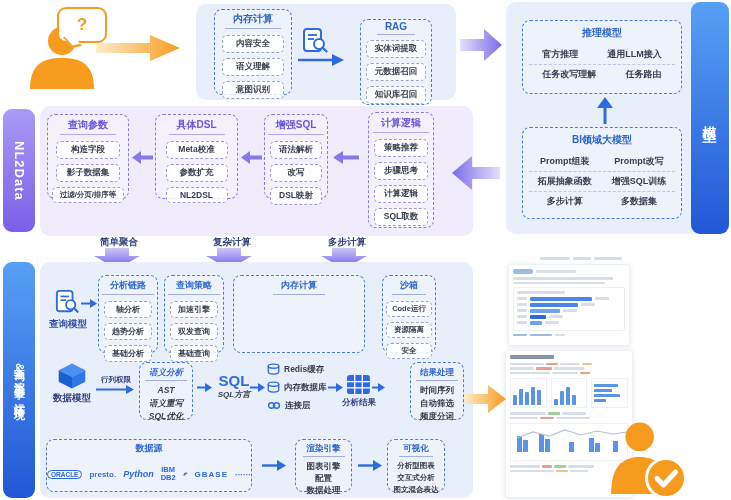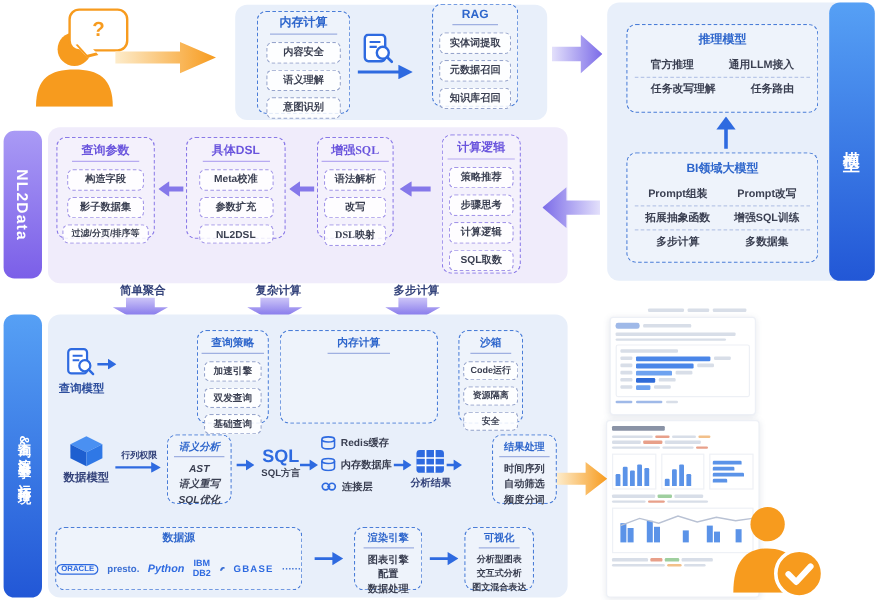--- a/index.html
+++ b/index.html
@@ -104,21 +104,21 @@
     <line x1="6" y1="7" x2="15" y2="7" stroke="#2e6ae0" stroke-width="1.8"></line>
     <line x1="6" y1="11" x2="12" y2="11" stroke="#2e6ae0" stroke-width="1.8"></line>
     <circle cx="17" cy="16" r="5" fill="#fff" stroke="#2e6ae0" stroke-width="2"></circle>
     <line x1="20.5" y1="19.5" x2="24.5" y2="23.5" stroke="#2e6ae0" stroke-width="2.2" stroke-linecap="round"></line>
   </svg>
   <svg class="abs" style="left:298px;top:54px" width="46" height="12" viewBox="0 0 46 12">
     <line x1="0" y1="6" x2="36" y2="6" stroke="#2e6ae0" stroke-width="2.6"></line>
       <path d="M34 0 L46 6 L34 12 Z" fill="#2e6ae0"></path>
   </svg>
 
-  <div class="abs dbox" style="left:360px;top:3px;width:72px;height:86px;">
+  <div class="abs dbox" style="left:360px;top:19px;width:72px;height:86px;justify-content:center;">
     <div class="dtitle">RAG</div>
     <div class="chip" style="width:60px">实体词提取</div>
     <div class="chip" style="width:60px">元数据召回</div>
     <div class="chip" style="width:60px">知识库召回</div>
   </div>
 
   <svg class="abs" style="left:460px;top:28px" width="42" height="34" viewBox="0 0 42 34">
     <path d="M0 11 H24 V1 L42 17 L24 33 V23 H0 Z" fill="url(#bgr)"></path>
   </svg>
 
@@ -179,21 +179,21 @@
   </svg>
   <div class="abs dbox p" style="left:155px;top:114px;width:83px;height:85px;">
     <div class="dtitle p">具体DSL</div>
     <div class="chip p" style="width:62px">Meta校准</div>
     <div class="chip p" style="width:62px">参数扩充</div>
     <div class="chip p" style="width:62px">NL2DSL</div>
   </div>
   <svg class="abs" style="left:241px;top:151px" width="21" height="13" viewBox="0 0 21 13">
     <path d="M21 4.5 H9 V0 L0 6.5 L9 13 V8.5 H21 Z" fill="#8578ea"></path>
   </svg>
-  <div class="abs dbox p" style="left:264px;top:114px;width:64px;height:85px;font-family:Liberation Serif, serif;">
+  <div class="abs dbox p" style="left:264px;top:114px;width:64px;height:85px;">
     <div class="dtitle p">增强SQL</div>
     <div class="chip p" style="width:52px">语法解析</div>
     <div class="chip p" style="width:52px">改写</div>
     <div class="chip p" style="width:52px">DSL映射</div>
   </div>
   <svg class="abs" style="left:333px;top:151px" width="26" height="13" viewBox="0 0 26 13">
     <path d="M26 4.5 H10 V0 L0 6.5 L10 13 V8.5 H26 Z" fill="#8578ea"></path>
   </svg>
   <div class="abs dbox p" style="left:368px;top:112px;width:66px;height:116px;">
     <div class="dtitle p">计算逻辑</div>
@@ -232,20 +232,26 @@
     <line x1="6" y1="11" x2="12" y2="11" stroke="#2e6ae0" stroke-width="1.8"></line>
     <circle cx="17" cy="16" r="5" fill="#fff" stroke="#2e6ae0" stroke-width="2"></circle>
     <line x1="20.5" y1="19.5" x2="24.5" y2="23.5" stroke="#2e6ae0" stroke-width="2.2" stroke-linecap="round"></line>
   </svg>
   <svg class="abs" style="left:81px;top:299px" width="16" height="9" viewBox="0 0 16 9">
     <line x1="0" y1="4.5" x2="10" y2="4.5" stroke="#2e6ae0" stroke-width="2"></line>
       <path d="M9 0 L16 4.5 L9 9 Z" fill="#2e6ae0"></path>
   </svg>
   <div class="abs lbl" style="left:44px;top:318px;width:48px;text-align:center;font-size:9.5px;color:#2e4f9e;">查询模型</div>
 
+  <div class="abs dbox" style="left:98px;top:275px;width:60px;height:78px;">
+    <div class="dtitle" style="font-size:9px">分析链路</div>
+    <div class="chip" style="width:48px;font-size:8px">轴分析</div>
+    <div class="chip" style="width:48px;font-size:8px">趋势分析</div>
+    <div class="chip" style="width:48px;font-size:8px">基础分析</div>
+  </div>
 
   <div class="abs dbox" style="left:164px;top:275px;width:60px;height:78px;">
     <div class="dtitle" style="font-size:9px">查询策略</div>
     <div class="chip" style="width:48px;font-size:8px">加速引擎</div>
     <div class="chip" style="width:48px;font-size:8px">双发查询</div>
     <div class="chip" style="width:48px;font-size:8px">基础查询</div>
   </div>
 
   <div class="abs dbox" style="left:233px;top:275px;width:132px;height:78px;justify-content:space-between;">
     <div class="dtitle" style="font-size:9px">内存计算</div>
@@ -278,21 +284,21 @@
     <div class="plain">SQL优化</div>
   </div>
 
   <svg class="abs" style="left:197px;top:383px" width="15" height="9" viewBox="0 0 15 9">
     <line x1="0" y1="4.5" x2="9" y2="4.5" stroke="#2e6ae0" stroke-width="2"></line>
       <path d="M8 0 L15 4.5 L8 9 Z" fill="#2e6ae0"></path>
   </svg>
 
   <div class="abs" style="left:214px;top:372px;width:40px;text-align:center;">
     <div style="font-size:15px;font-weight:bold;color:#2e6ae0;">SQL</div>
-    <div style="font-size:8px;font-weight:600;color:#3a3f51;">SQL方言</div>
+    <div style="font-size:8px;font-weight:600;color:#3a3f51;font-style:italic;">SQL方言</div>
   </div>
 
   <svg class="abs" style="left:250px;top:383px" width="15" height="9" viewBox="0 0 15 9">
     <line x1="0" y1="4.5" x2="9" y2="4.5" stroke="#2e6ae0" stroke-width="2"></line>
       <path d="M8 0 L15 4.5 L8 9 Z" fill="#2e6ae0"></path>
   </svg>
 
   <div class="abs" style="left:267px;top:360px;width:62px;">
     <div style="display:flex;align-items:center;gap:4px;height:18px;">
       <svg width="13" height="12" viewBox="0 0 16 14">

